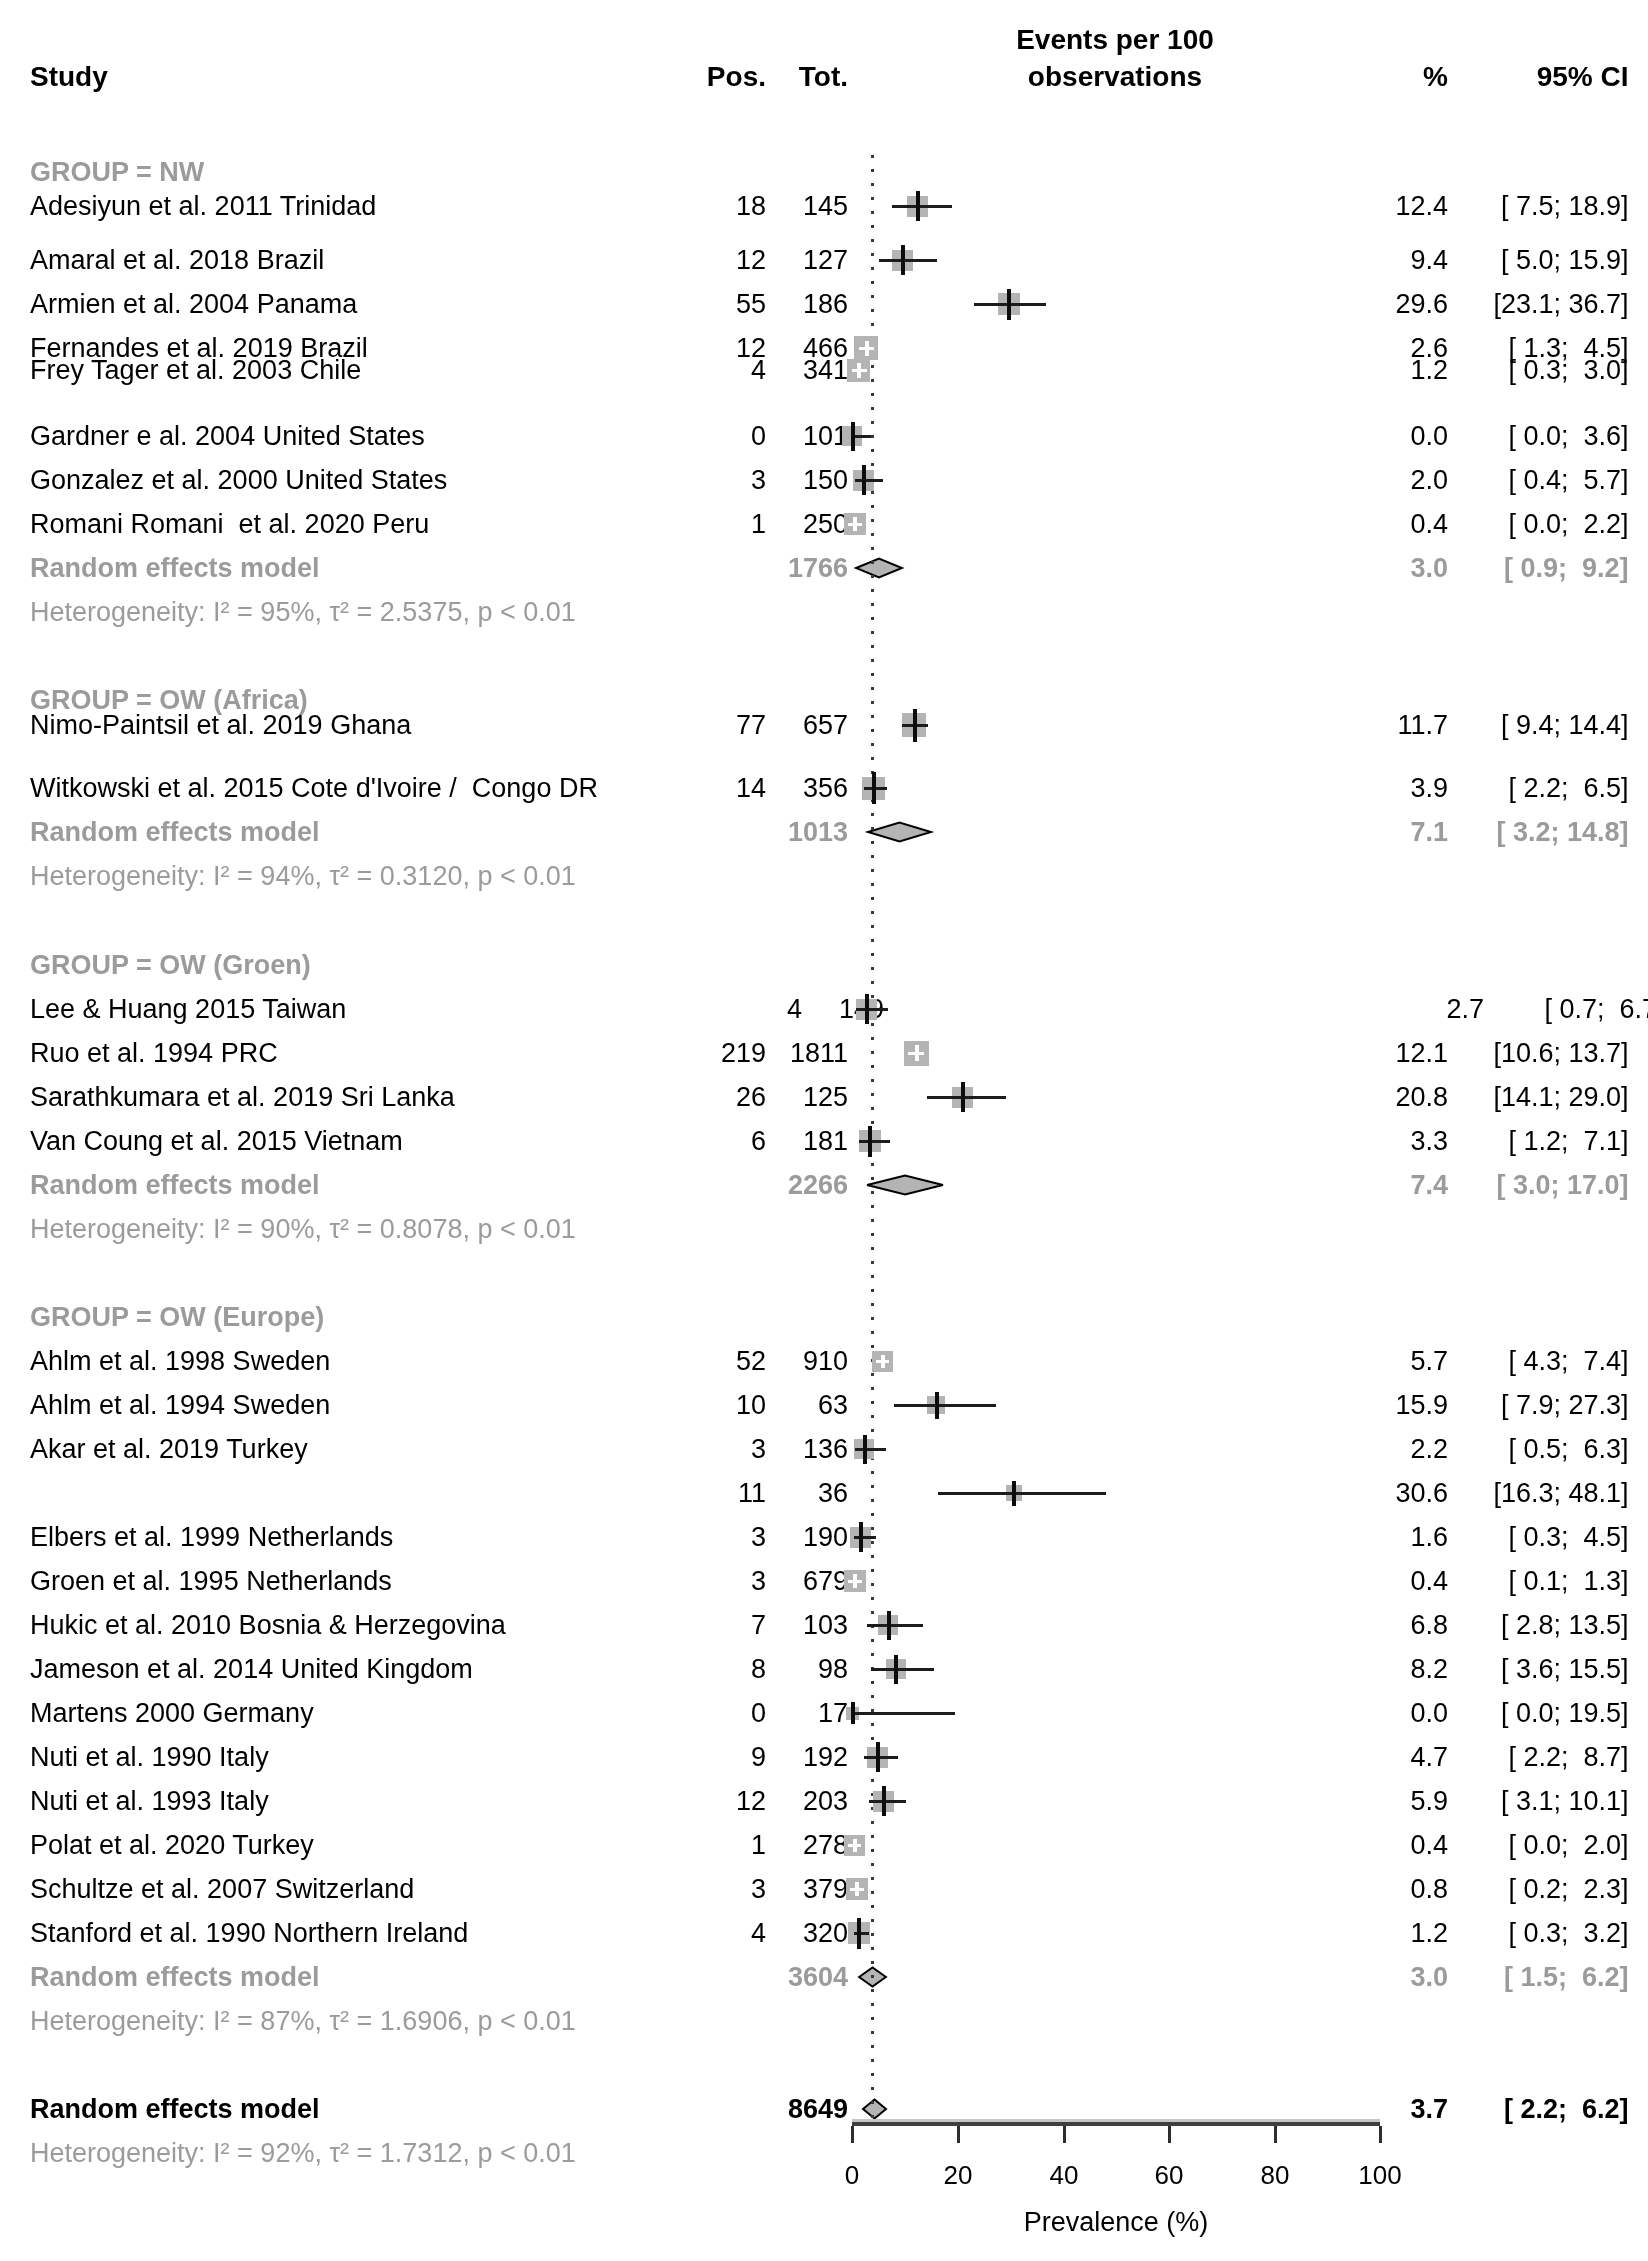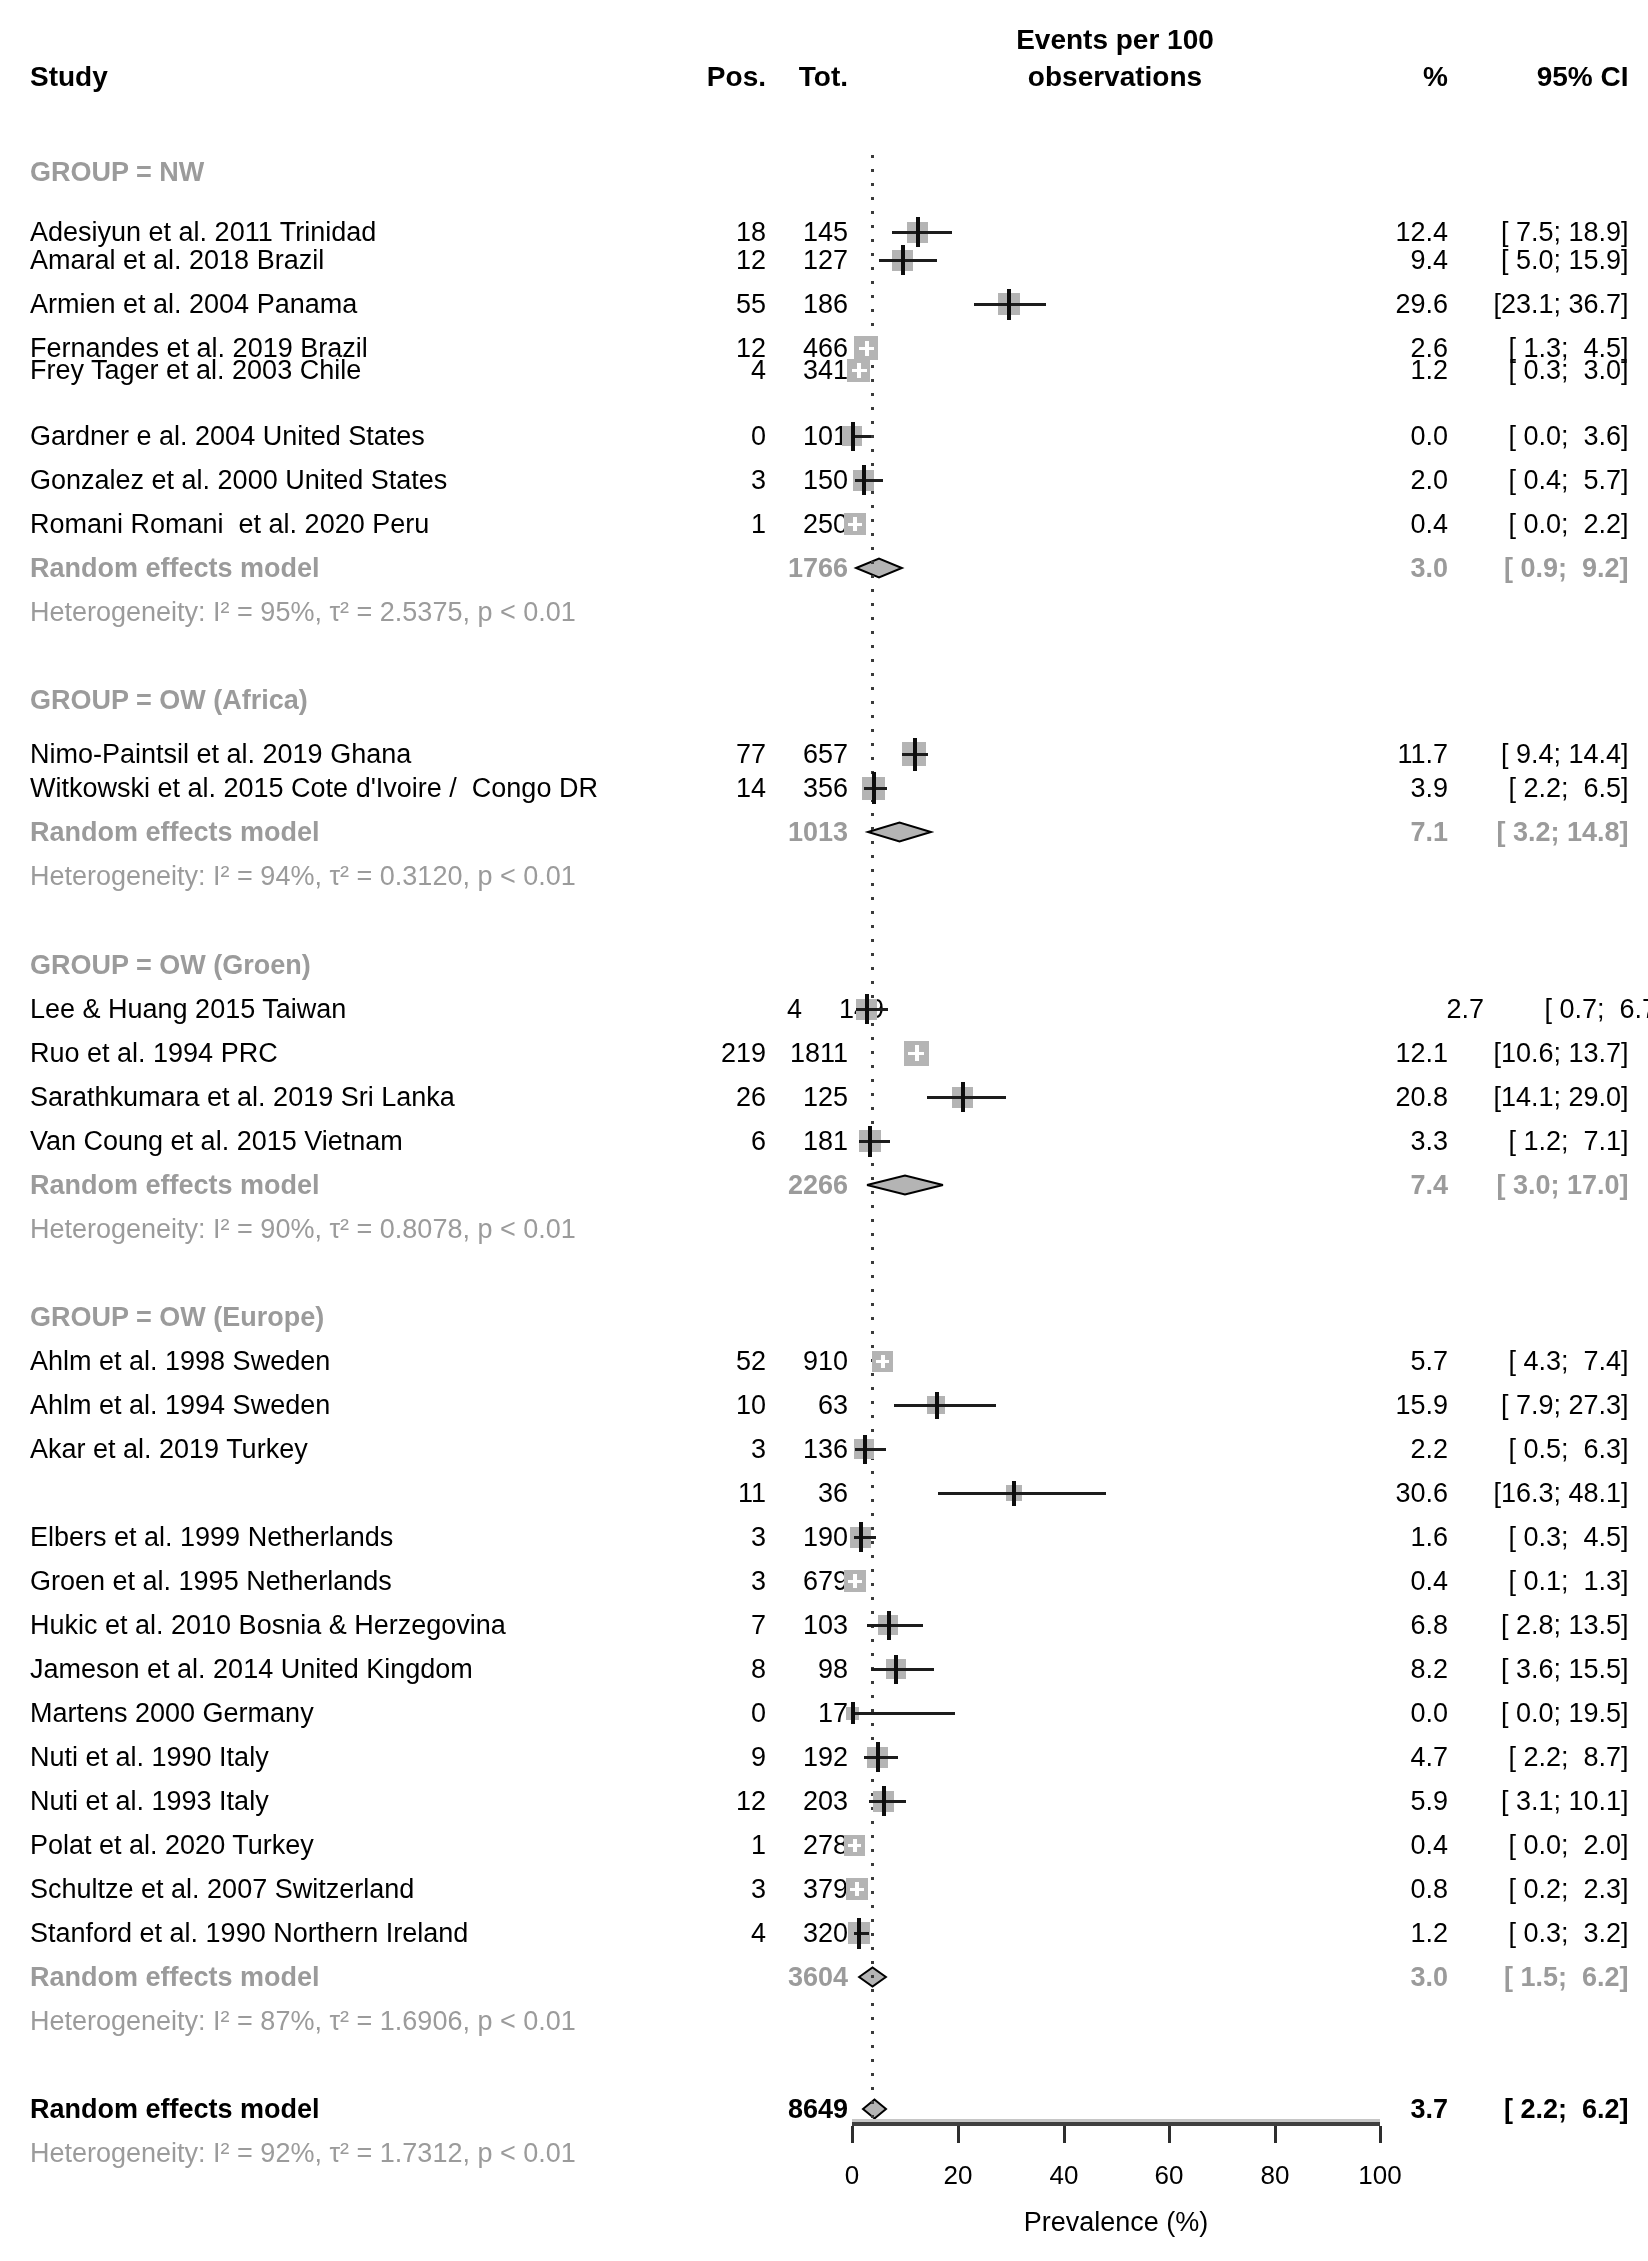--- a/index.html
+++ b/index.html
@@ -43,21 +43,21 @@
     <span class="c-tot">Tot.</span>
     <span class="center-col">observations</span>
     <span class="c-pct">%</span>
     <span class="c-ci">95% CI</span>
   </div>
 
   <div id="rows">
       <div class="row" style="top: 150px;">
         <span class="c-name gray bold">GROUP = NW</span>
       </div>
-      <div class="row" style="top: 210px;">
+      <div class="row" style="top: 184px;">
         <span class="c-name">Adesiyun et al. 2011 Trinidad</span>
         <span class="c-pos">18</span>
         <span class="c-tot">145</span>
         <div class="ciline z3" style="left: 892px; width: 60px; top: 20.5px;"></div>
         <div class="sq z2" style="height: 21px; width: 21px; left: 907px; top: 11.5px;"></div>
         <div class="tick-v z4" style="left: 916px; height: 30px; top: 7px;"></div>
         <span class="c-pct">12.4</span>
         <span class="c-ci">[ 7.5; 18.9]</span>
       </div>
       <div class="row" style="top: 238px;">
@@ -141,21 +141,21 @@
         </svg>
         <span class="c-pct gray bold">3.0</span>
         <span class="c-ci gray bold">[ 0.9;  9.2]</span>
       </div>
       <div class="row" style="top: 590px;">
         <span class="c-name gray het">Heterogeneity: I² = 95%, τ² = 2.5375, p &lt; 0.01</span>
       </div>
       <div class="row" style="top: 678px;">
         <span class="c-name gray bold">GROUP = OW (Africa)</span>
       </div>
-      <div class="row" style="top: 732px; text-decoration: underline;">
+      <div class="row" style="top: 703px; text-decoration: underline;">
         <span class="c-name">Nimo-Paintsil et al. 2019 Ghana</span>
         <span class="c-pos">77</span>
         <span class="c-tot">657</span>
         <div class="ciline z3" style="left: 902px; width: 26px; top: 20.5px;"></div>
         <div class="sq z2" style="height: 24px; width: 24px; left: 902px; top: 10px;"></div>
         <div class="tick-v z4" style="left: 913px; height: 33px; top: 5.5px;"></div>
         <span class="c-pct">11.7</span>
         <span class="c-ci">[ 9.4; 14.4]</span>
       </div>
       <div class="row" style="top: 766px;">

